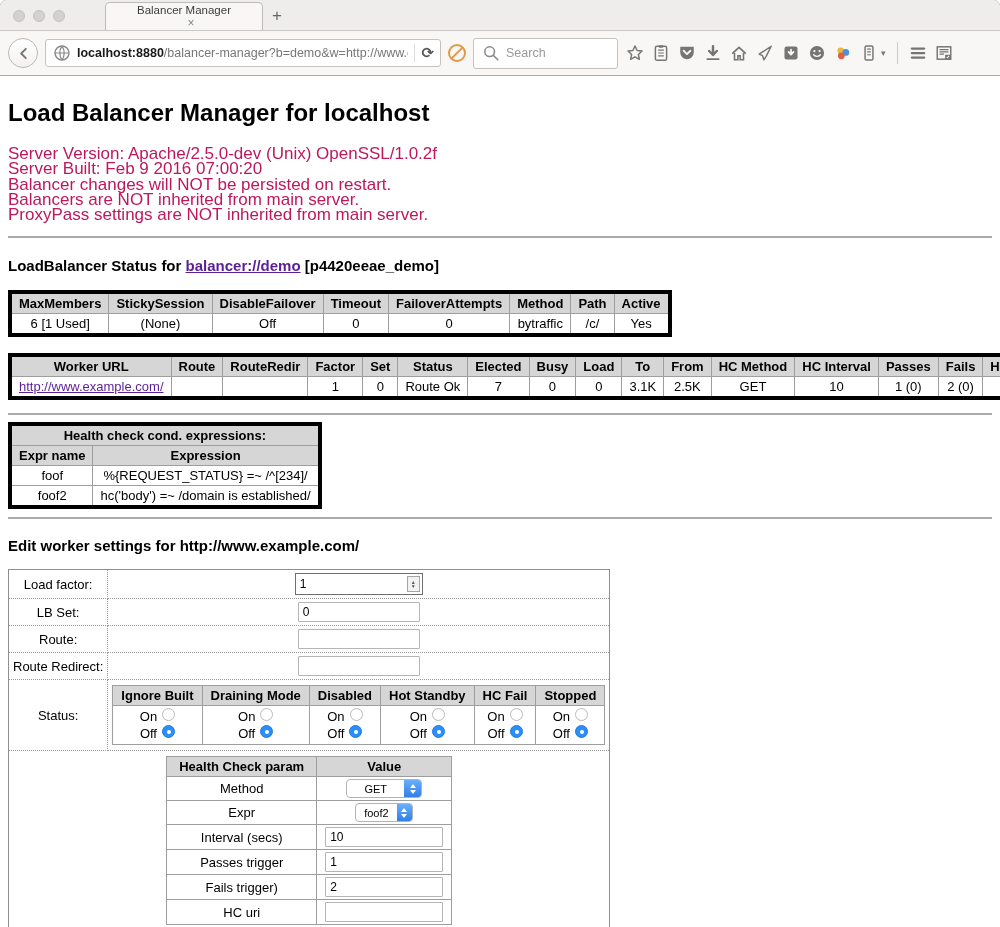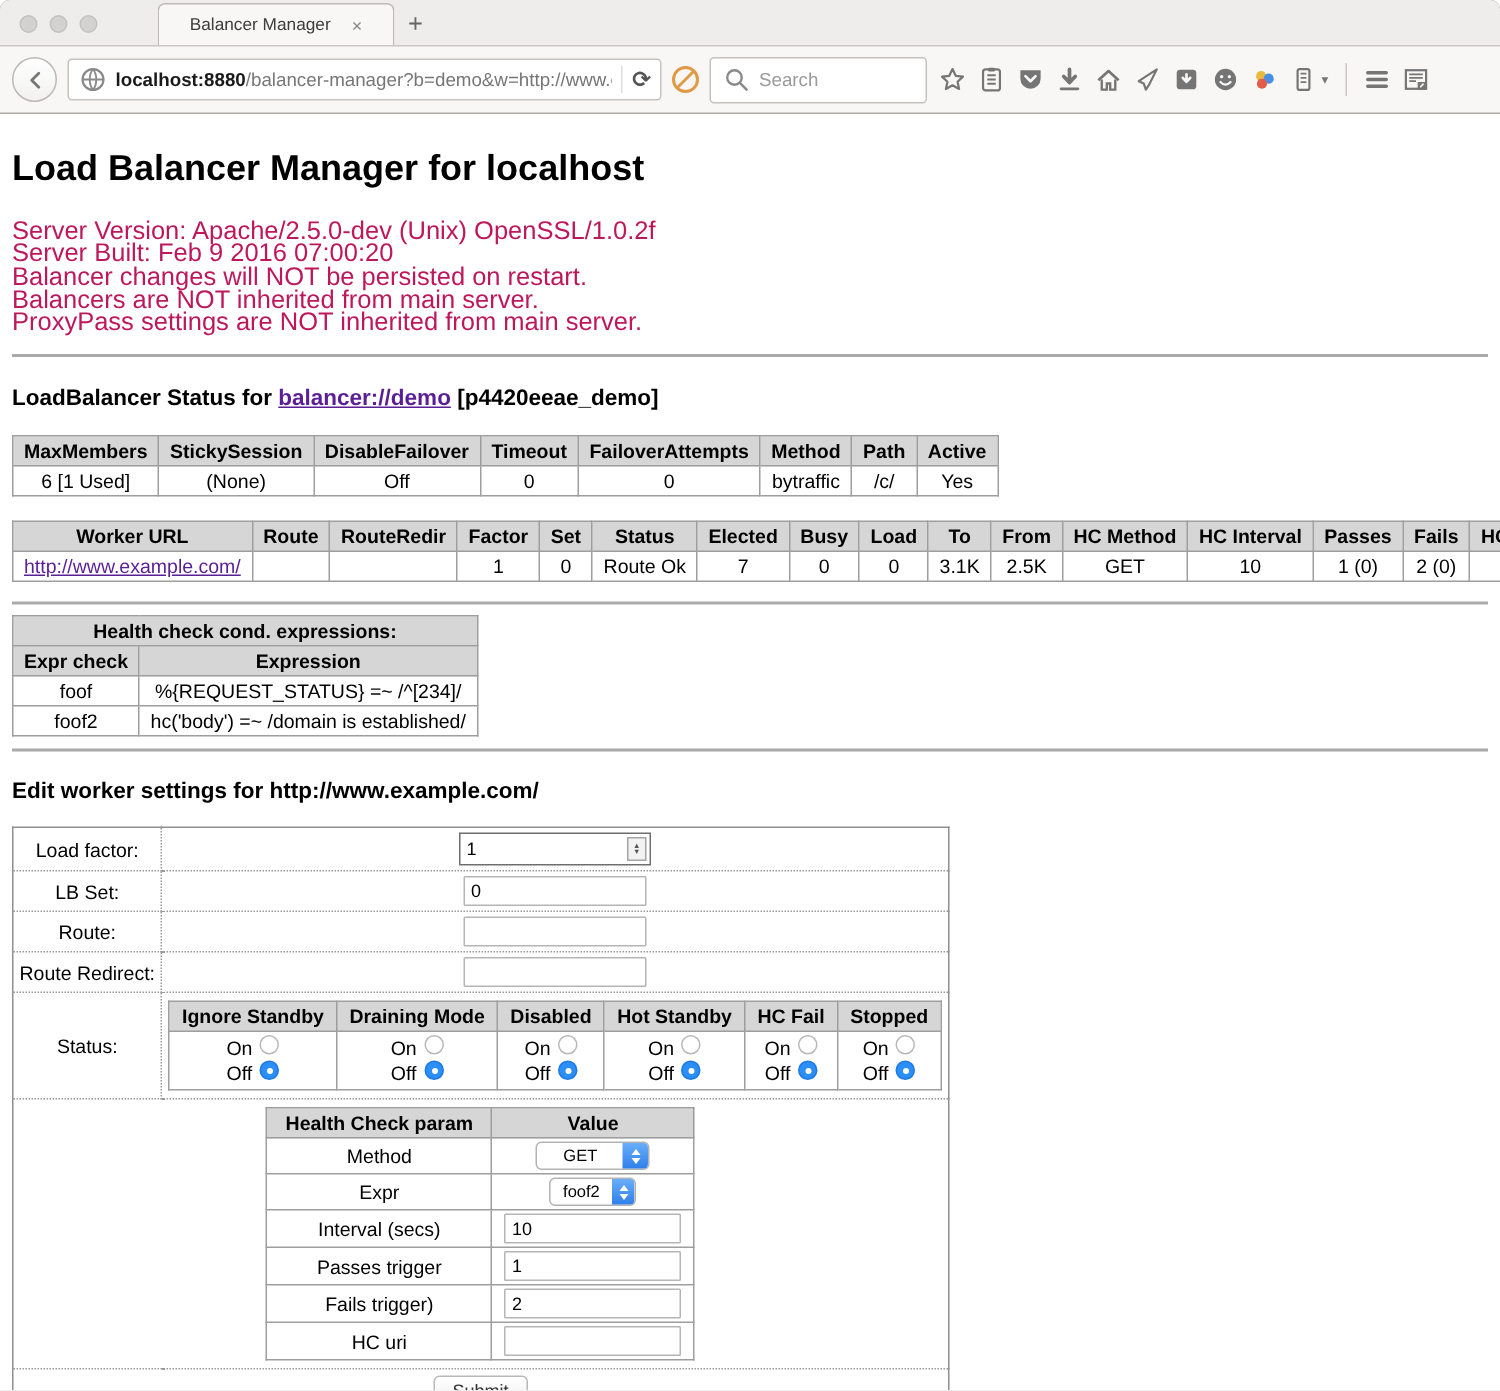--- a/index.html
+++ b/index.html
@@ -11,21 +11,21 @@
 
   
   .tabbar { height:30px; background:#efedeb; position:relative;
     border-radius:6px 6px 0 0; }
   .traffic { position:absolute; left:13px; top:10px; display:flex; gap:8px; }
   .traffic span { width:12px; height:12px; border-radius:50%; background:#d4d2d0;
     border:1px solid #c3c1bf; }
   .tab { position:absolute; left:105px; top:2px; width:158px; height:28px;
     background:#f8f7f6; border:1px solid #bdbab7; border-bottom:none;
     border-radius:5px 5px 0 0; display:flex; align-items:center;
-    justify-content:center; gap:0; font-size:11.5px; color:#3c3c3c; }
+    justify-content:center; gap:0; font-size:11.5px; color:#3c3c3c;flex-direction:column; }
   .tab .close { color:#888; font-size:12px; margin-left:14px; cursor:default; }
   .newtab { position:absolute; left:272px; top:6px; font-size:17px; color:#666; }
 
   
   .navbar { height:46px; background:#f8f7f6; border-top:1px solid #c9c6c3;
     border-bottom:1px solid #aeaba8; display:flex; align-items:center;
     padding:0 8px; gap:7px; }
   .navbtn { width:30px; height:30px; border-radius:50%; border:1px solid #bcb9b6;
     background:linear-gradient(#fff,#f2f1f0); display:flex; align-items:center;
     justify-content:center; color:#777; font-size:16px; flex:0 0 auto; }
@@ -56,21 +56,21 @@
   hr.rule { border:none; height:2px; background:#aaa; margin:14px 0 0 0; }
   .sechead { margin-top:19px; font-size:15px; font-weight:bold; }
   .sechead a { color:#5a1e96; }
   .edithead { margin-top:18px; font-size:15px; font-weight:bold; }
 
   table.data { border-collapse:collapse; margin-top:16px; font-size:13px; }
   table.data th { background:#d6d6d6; font-weight:bold; padding:2px 7px;
     border:1px solid #9e9e9e; white-space:nowrap; }
   table.data td { background:#fff; padding:2px 7px; border:1px solid #9e9e9e;
     text-align:center; white-space:nowrap; }
-  table.data { border:1px solid #000000; }
+  table.data { border:4px solid #000000; }
   table.data a { color:#5a1e96; }
   td.lft { text-align:left; }
 
   
   table.form { border-collapse:collapse; border:1px solid #8f8f8f; margin-top:15px;
     width:565px; font-size:13px; }
   table.form > tbody > tr > td { border:1px dotted #999; padding:3px 4px;
     text-align:center; vertical-align:middle; }
   table.form td.label { width:100px; white-space:nowrap; }
   input.txt { width:122px; height:20px; border:1px solid #b5b5b5; border-radius:1px;
@@ -325,21 +325,21 @@
       </table>
 
     <hr class="rule" style="margin-top:13px">
 
     <table class="data" style="margin-top:7px">
       <tbody>
           <tr>
         <th colspan="2">Health check cond. expressions:</th>
       </tr>
       <tr>
-        <th>Expr check</th>
+        <th>Expr name</th>
         <th>Expression</th>
       </tr>
       <tr>
         <td>foof</td>
         <td class="lft">%{REQUEST_STATUS} =~ /^[234]/</td>
       </tr>
       <tr>
         <td>foof2</td>
         <td class="lft">hc('body') =~ /domain is established/</td>
       </tr>
@@ -375,21 +375,21 @@
       <tr>
         <td class="label">Route Redirect:</td>
         <td><input class="txt" value="" style=""></td>
       </tr>
       <tr>
         <td class="label">Status:</td>
         <td>
           <table class="inner" style="width:458px">
             <tbody>
                   <tr>
-              <th>Ignore Standby</th>
+              <th>Ignore Built</th>
               <th>Draining Mode</th>
               <th>Disabled</th>
               <th>Hot Standby</th>
               <th>HC Fail</th>
               <th>Stopped</th>
             </tr>
             <tr>
               <td>
                 <div class="radrow">
                         <span>On</span>

